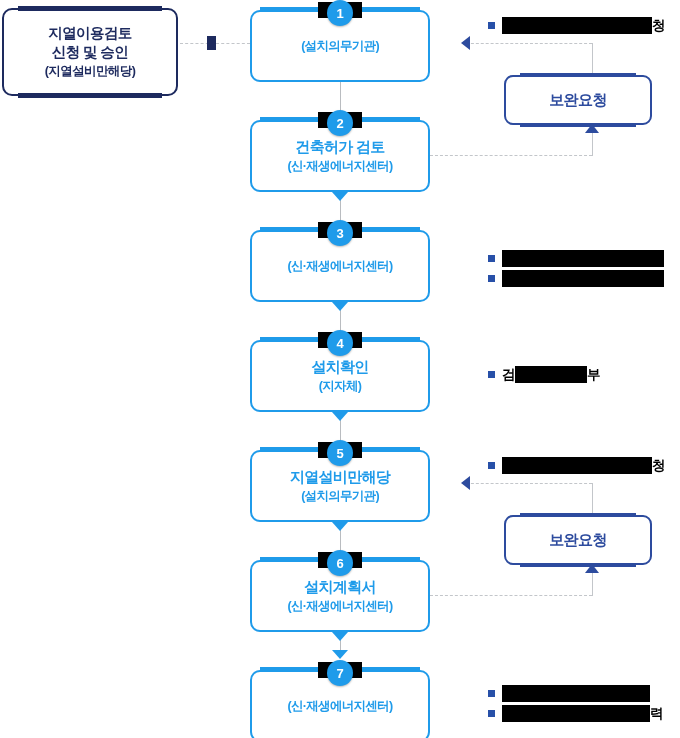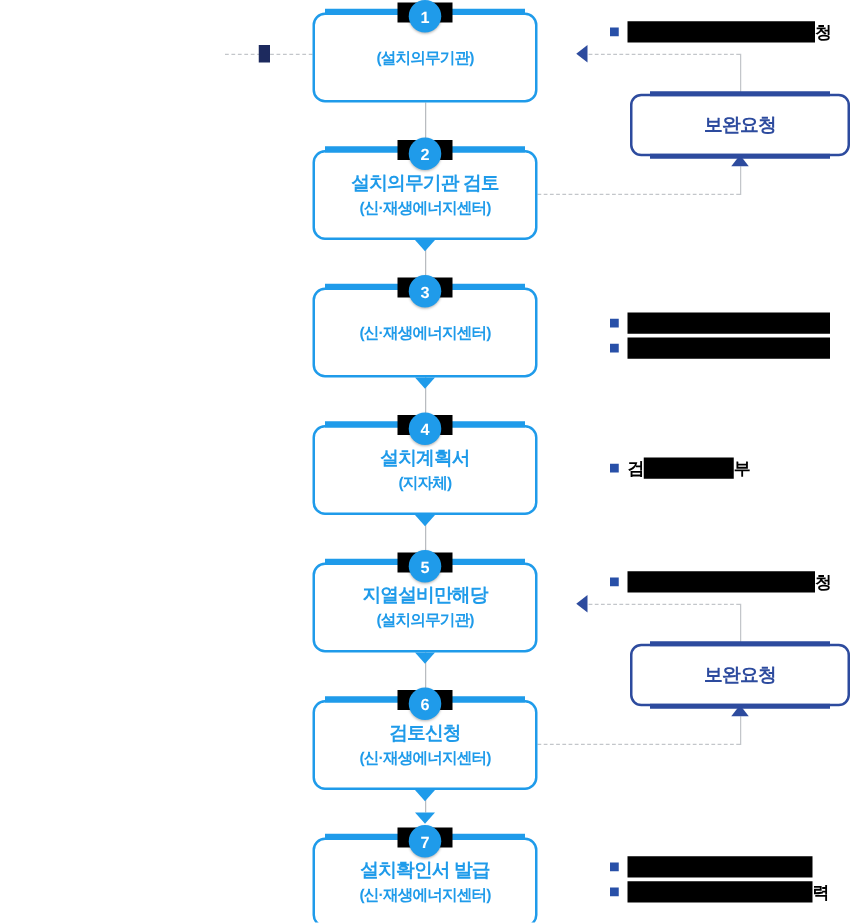--- a/index.html
+++ b/index.html
@@ -94,21 +94,21 @@
   }
   .step-sub {
     color: #1f9bea; font-size: 12.5px; font-weight: bold;
     line-height: 18px; letter-spacing: -0.7px;
   }
 
   
   .supp-box {
     position: absolute;
     left: 504px;
-    width: 176px; height: 50px;
+    width: 148px; height: 50px;
     border: 2px solid #2d4b9e;
     border-radius: 9px;
     background: #ffffff;
     display: flex; align-items: center; justify-content: center;
     z-index: 4;
   }
   .supp-box .bar-top,
   .supp-box .bar-bot {
     position: absolute;
     left: 14px; right: 14px;
@@ -203,75 +203,81 @@
     width: 9px; height: 14px;
     background: #1d2a5e;
     z-index: 3;
   }
 </style>
 </head>
 <body>
 
 <div id="canvas">
 
+  <div class="start-box">
+    <div class="bar-top"></div>
+    <div class="bar-bot"></div>
+    <div class="start-l1">지열이용검토</div>
+    <div class="start-l2">신청 및 승인</div>
+    <div class="start-l3">(지열설비만해당)</div>
+  </div>
 
   <div class="hline-dash" style="left:180px; top:43px; width:70px;"></div>
   <div class="sq-marker" style="left:207px; top:36px;"></div>
 
   <div class="step-box" style="top:10px;">
     <div class="blacktab"></div>
     <div class="topbar"></div>
     <div class="badge">1</div>
     <div class="step-sub">(설치의무기관)</div>
   </div>
 
   <div class="step-box" style="top:120px;">
     <div class="blacktab"></div>
     <div class="topbar"></div>
     <div class="badge">2</div>
-    <div class="step-title">설치의무기관 검토</div>
+    <div class="step-title">건축허가 검토</div>
     <div class="step-sub">(신·재생에너지센터)</div>
   </div>
 
   <div class="step-box" style="top:230px;">
     <div class="blacktab"></div>
     <div class="topbar"></div>
     <div class="badge">3</div>
     <div class="step-sub">(신·재생에너지센터)</div>
   </div>
 
   <div class="step-box" style="top:340px;">
     <div class="blacktab"></div>
     <div class="topbar"></div>
     <div class="badge">4</div>
-    <div class="step-title">설치계획서</div>
+    <div class="step-title">설치확인</div>
     <div class="step-sub">(지자체)</div>
   </div>
 
   <div class="step-box" style="top:450px;">
     <div class="blacktab"></div>
     <div class="topbar"></div>
     <div class="badge">5</div>
     <div class="step-title">지열설비만해당</div>
     <div class="step-sub">(설치의무기관)</div>
   </div>
 
   <div class="step-box" style="top:560px;">
     <div class="blacktab"></div>
     <div class="topbar"></div>
     <div class="badge">6</div>
-    <div class="step-title">검토신청</div>
+    <div class="step-title">설치계획서</div>
     <div class="step-sub">(신·재생에너지센터)</div>
   </div>
 
   <div class="step-box" style="top:670px;">
     <div class="blacktab"></div>
     <div class="topbar"></div>
     <div class="badge">7</div>
-    <div class="step-title">설치확인서 발급</div>
     <div class="step-sub">(신·재생에너지센터)</div>
   </div>
 
   <div class="vline-solid" style="left:340px; top:82px;  height:110px;"></div>
   <div class="arrow-down" style="left:332px; top:192px;"></div>
 
   <div class="vline-solid" style="left:340px; top:192px; height:110px;"></div>
   <div class="arrow-down" style="left:332px; top:302px;"></div>
 
   <div class="vline-solid" style="left:340px; top:302px; height:110px;"></div>

